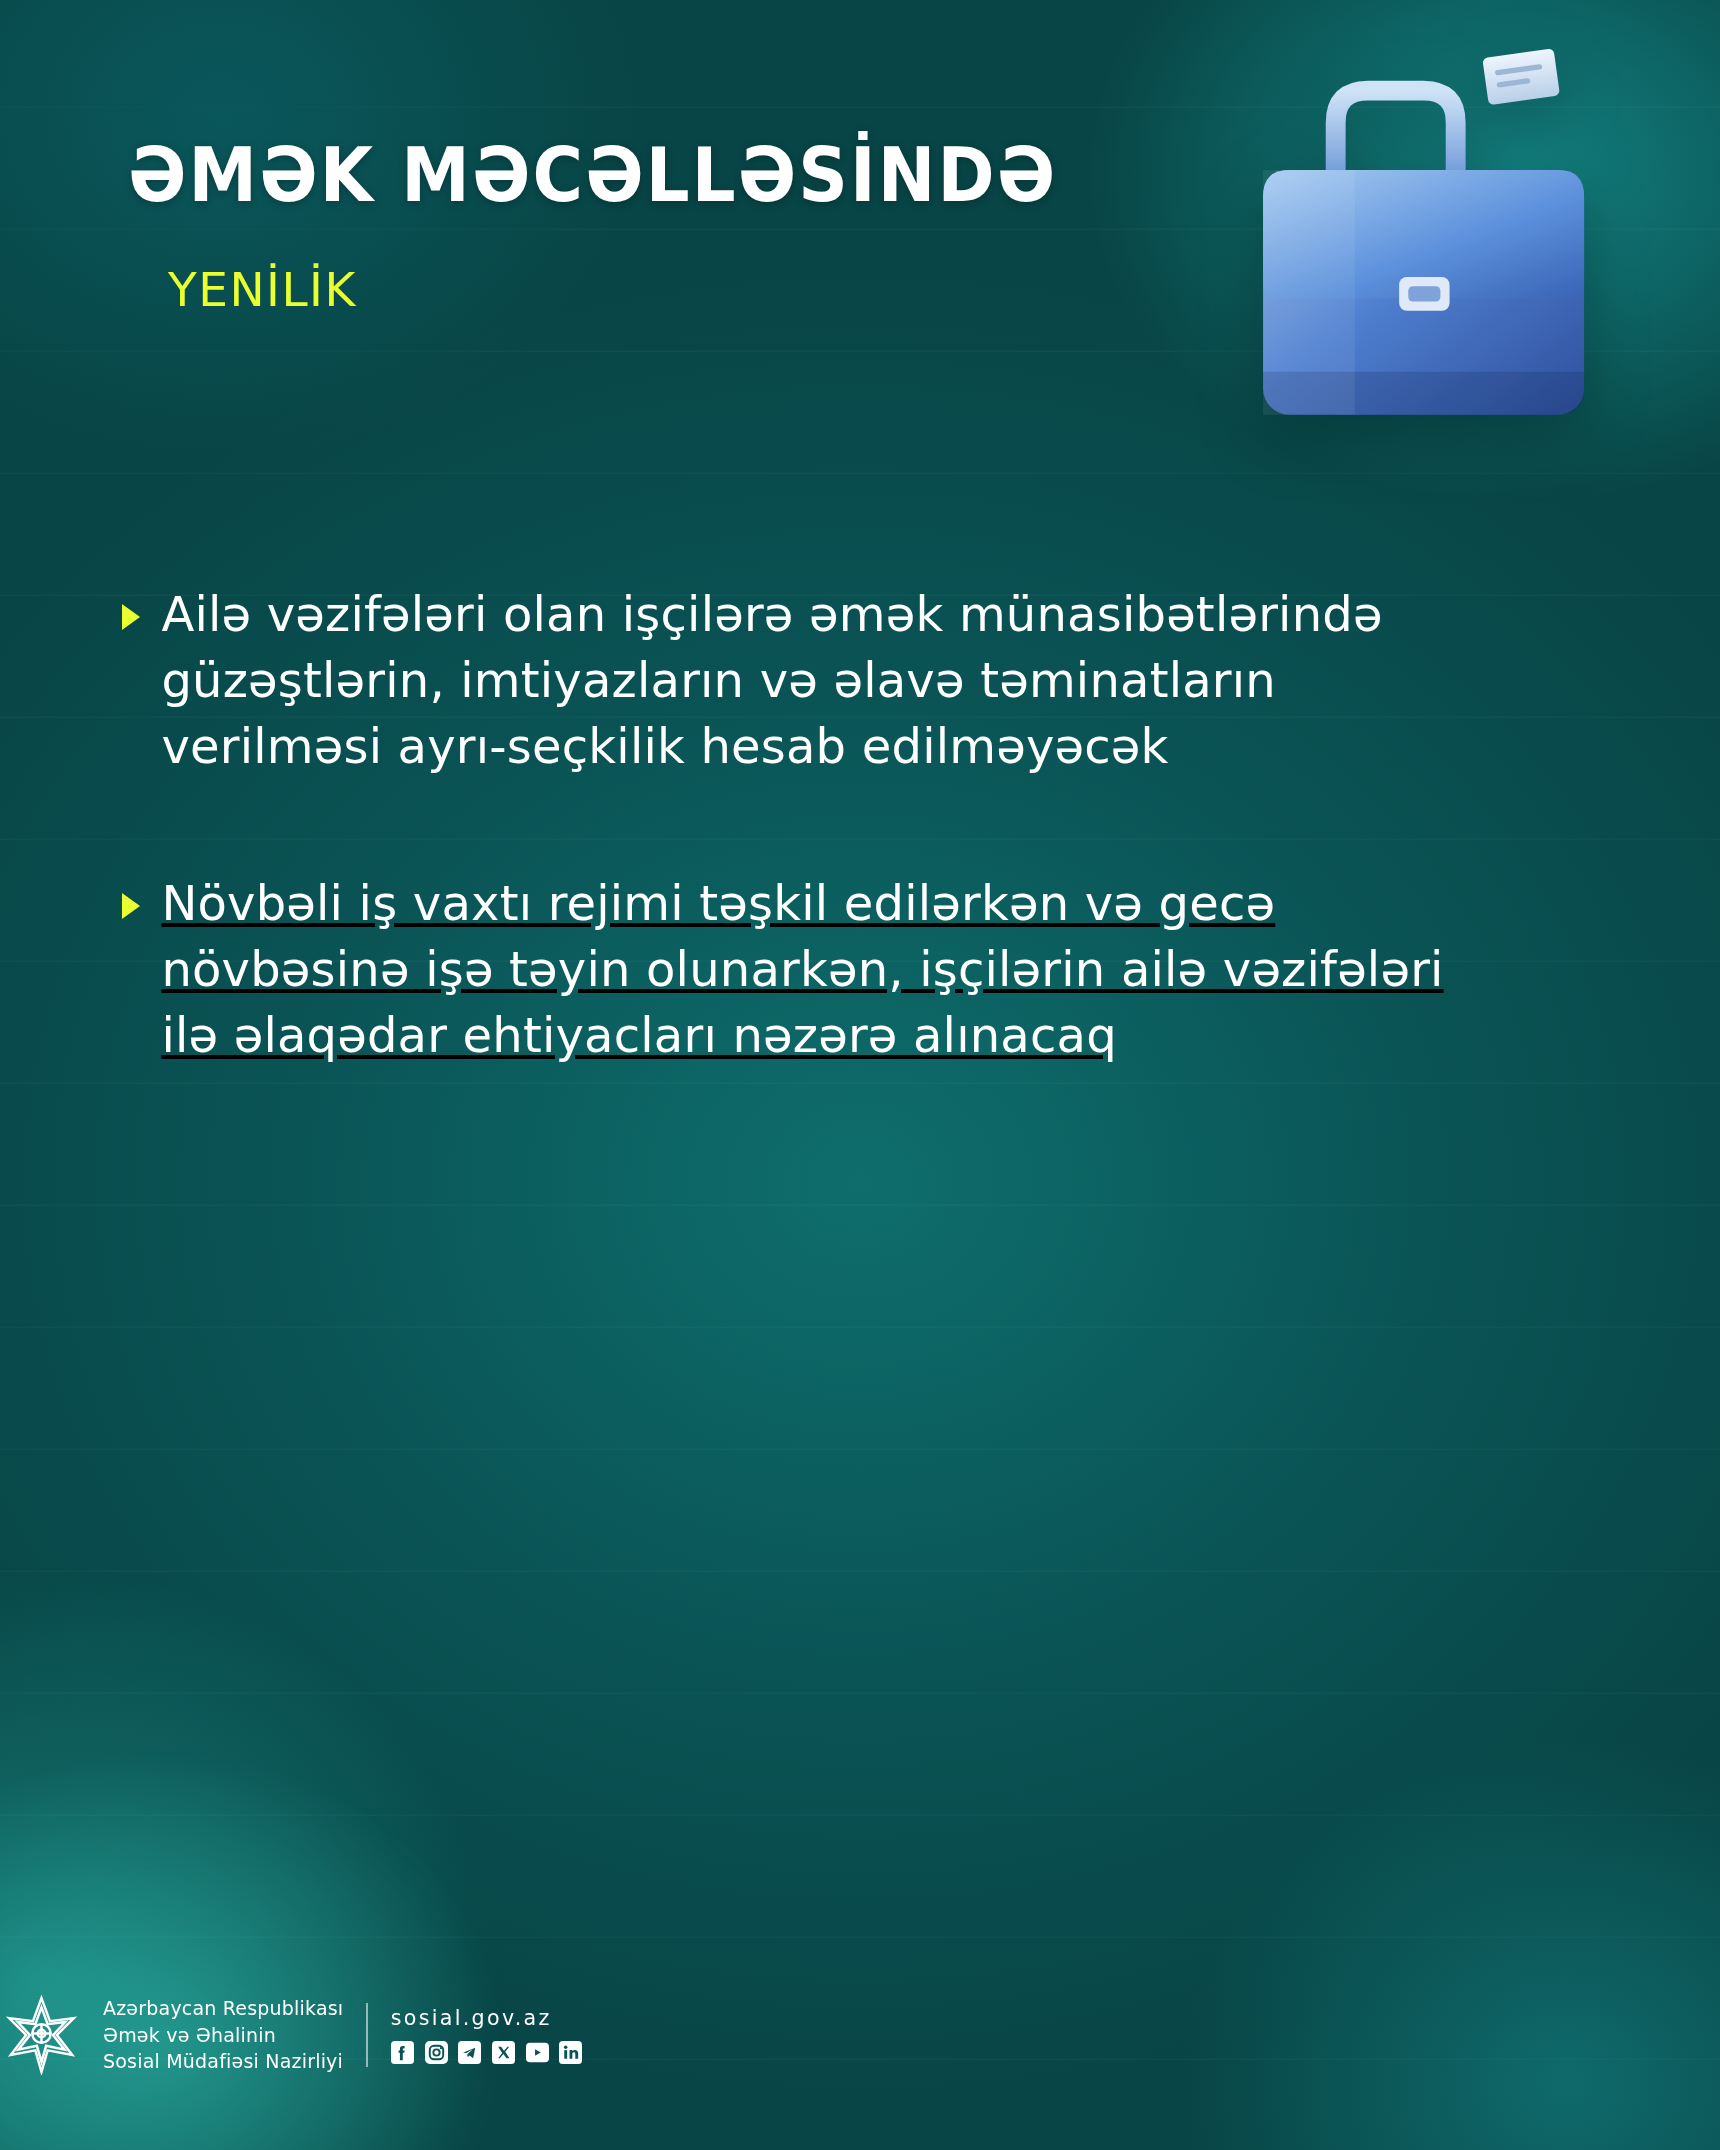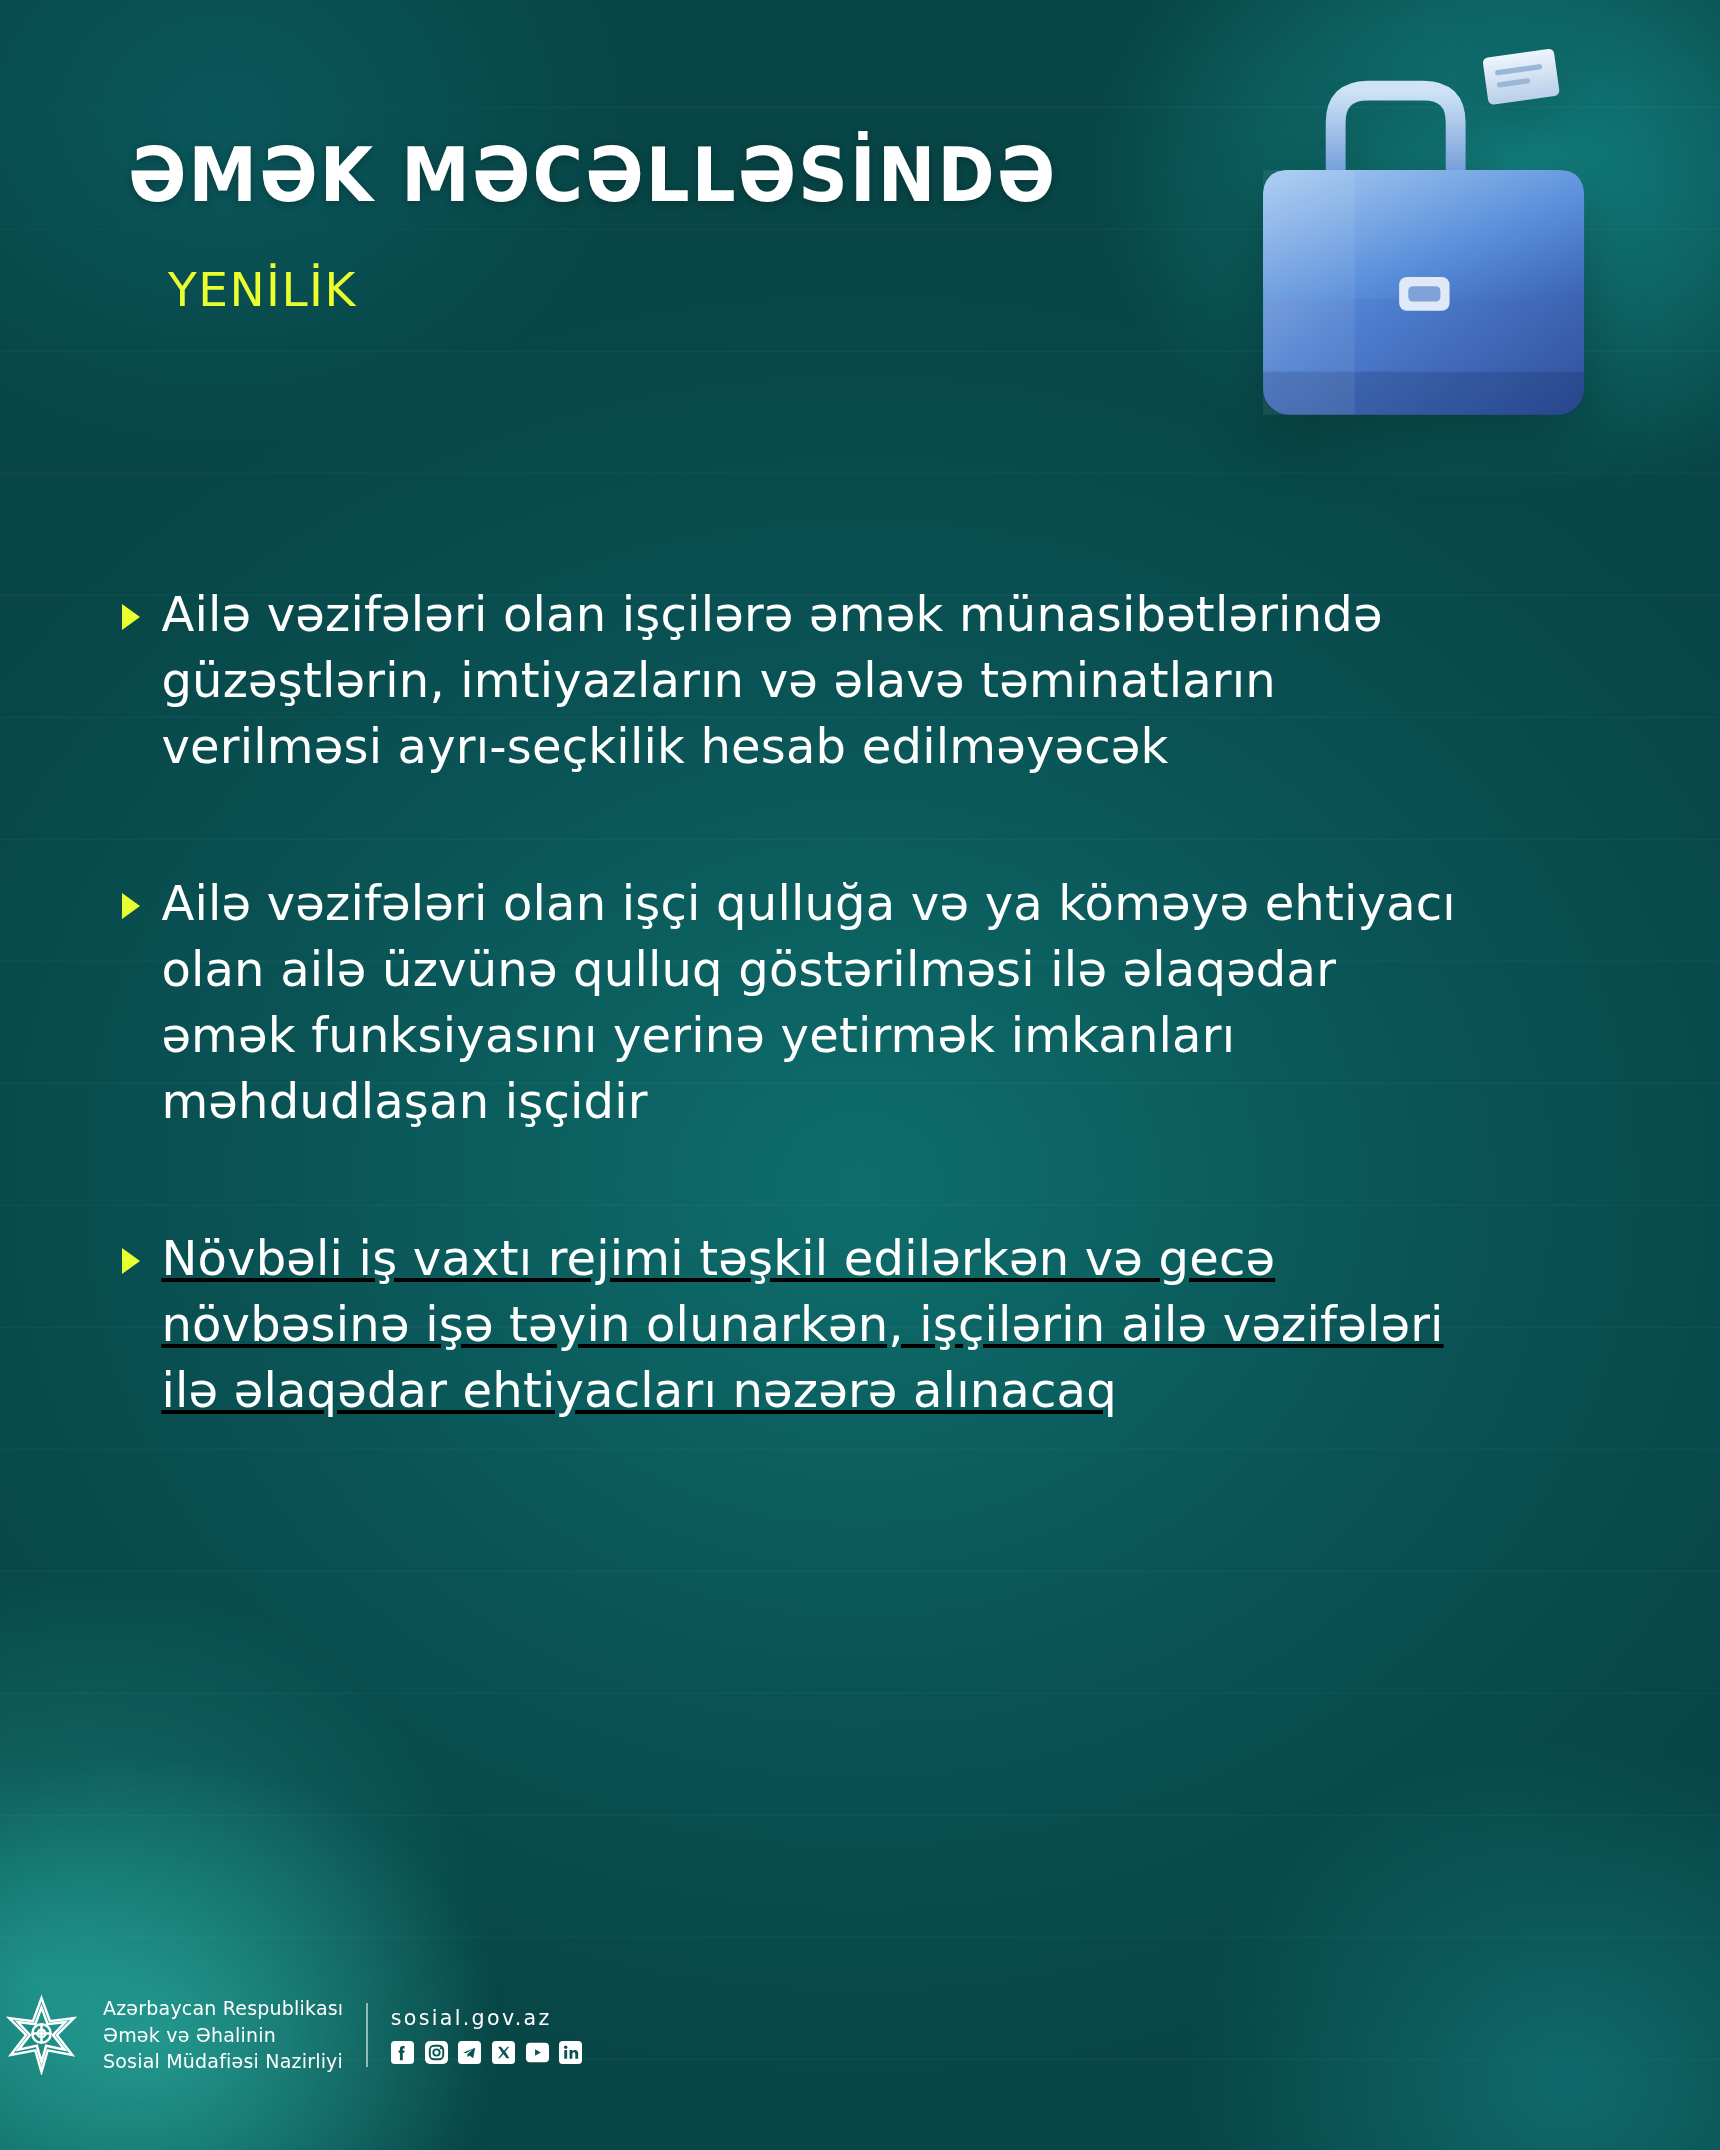--- a/index.html
+++ b/index.html
@@ -207,24 +207,20 @@
   </div>
 
 
   <div class="content">
 
     <div class="bullet">
       <span class="arrow"></span>
       <span class="bullet-text">Ailə vəzifələri olan işçilərə əmək münasibətlərində güzəştlərin, imtiyazların və əlavə təminatların verilməsi ayrı-seçkilik hesab edilməyəcək</span>
     </div>
 
-    <div class="bullet">
-      <span class="arrow"></span>
-      <span class="bullet-text">Ailə vəzifələri olan işçi qulluğa və ya köməyə ehtiyacı olan ailə üzvünə qulluq göstərilməsi ilə əlaqədar əmək funksiyasını yerinə yetirmək imkanları məhdudlaşan işçidir</span>
-    </div>
 
     <div class="bullet">
       <span class="arrow"></span>
       <span class="bullet-text">Növbəli iş vaxtı rejimi təşkil edilərkən və gecə növbəsinə işə təyin olunarkən, işçilərin ailə vəzifələri ilə əlaqədar ehtiyacları nəzərə alınacaq</span>
     </div>
 
   </div>
 
   <div class="footer">
 

